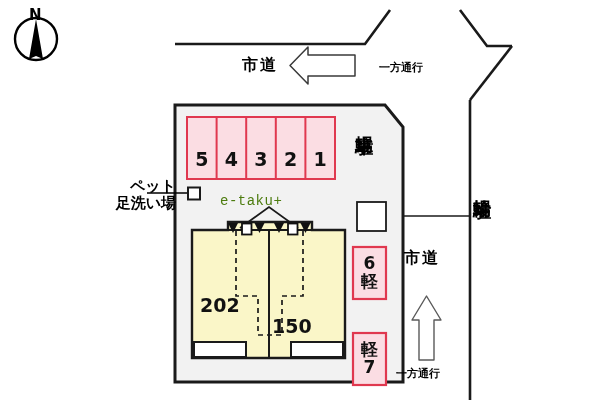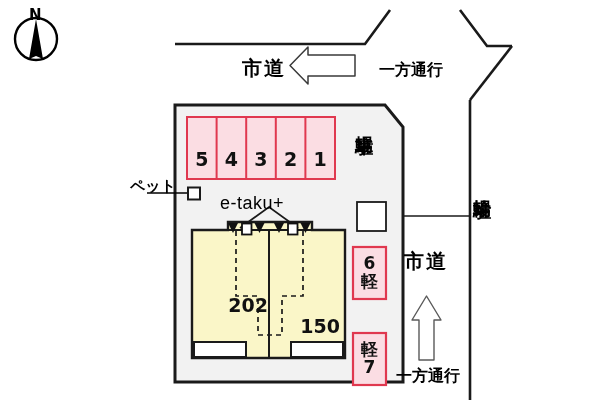--- a/index.html
+++ b/index.html
@@ -46,49 +46,49 @@
     font-weight: bold;
     color: #111;
     text-align: center;
   }
   
   .room-num {
     position: absolute;
     font-size: 19px;
     font-weight: bold;
     color: #111;
-    text-align: right;
+    text-align: left;
     letter-spacing: 0px;
   }
   .etaku {
     position: absolute;
-    font-size: 18px;
+    font-size: 14px;
     font-weight: normal;
-    color: #000000;
+    color: #4d7c0f;
     letter-spacing: 0.5px;
-    font-family: Liberation Sans, sans-serif;
+    font-family: Liberation Mono, monospace;
   }
   .pet-label {
     position: absolute;
     font-size: 15px;
     font-weight: bold;
     color: #000;
     line-height: 1.12;
     text-align: right;
   }
   .road-label {
     position: absolute;
-    font-size: 20px;
+    font-size: 16px;
     font-weight: bold;
     color: #000;
     letter-spacing: 2px;
   }
   .oneway-label {
     position: absolute;
-    font-size: 16px;
+    font-size: 11px;
     font-weight: bold;
     color: #000;
     letter-spacing: 0px;
   }
 </style>
 </head>
 <body>
 
 <div id="stage">
 
@@ -173,20 +173,21 @@
 
   <div class="road-label" style="left:404px; top:248px;">市道</div>
   <div class="oneway-label" style="left:396px; top:366px;">一方通行</div>
 
   <div class="vtext" style="left:355px; top:122px; font-size:18px;">駐車場</div>
 
   <div class="vtext" style="left:473px; top:186px; font-size:18px;">駐輪場</div>
 
   <div class="pet-label" style="left:66px; top:178px; width:110px;">
     <div>ペット</div>
+    <div>足洗い場</div>
   </div>
 
   <div class="etaku" style="left:220px; top:193px;">e-taku+</div>
 
   <div class="stall-num" style="left:187px; top:148px; width:29.6px;">5</div>
   <div class="stall-num" style="left:216.6px; top:148px; width:29.6px;">4</div>
   <div class="stall-num" style="left:246.2px; top:148px; width:29.6px;">3</div>
   <div class="stall-num" style="left:275.8px; top:148px; width:29.6px;">2</div>
   <div class="stall-num" style="left:305.4px; top:148px; width:29.6px;">1</div>
 

